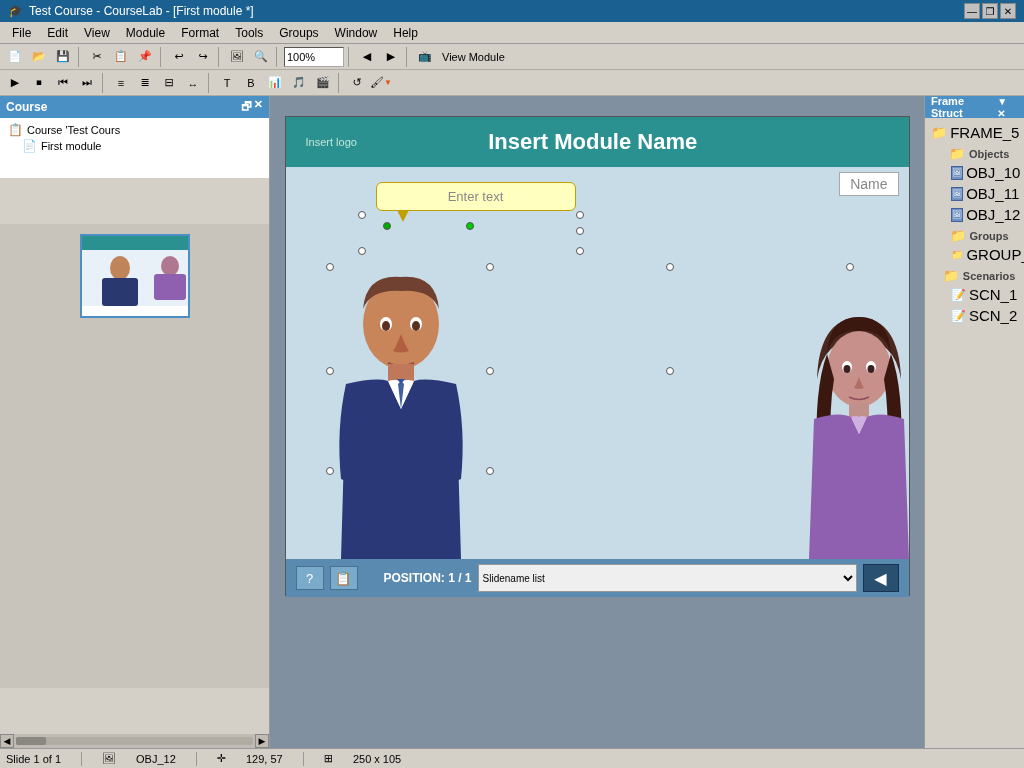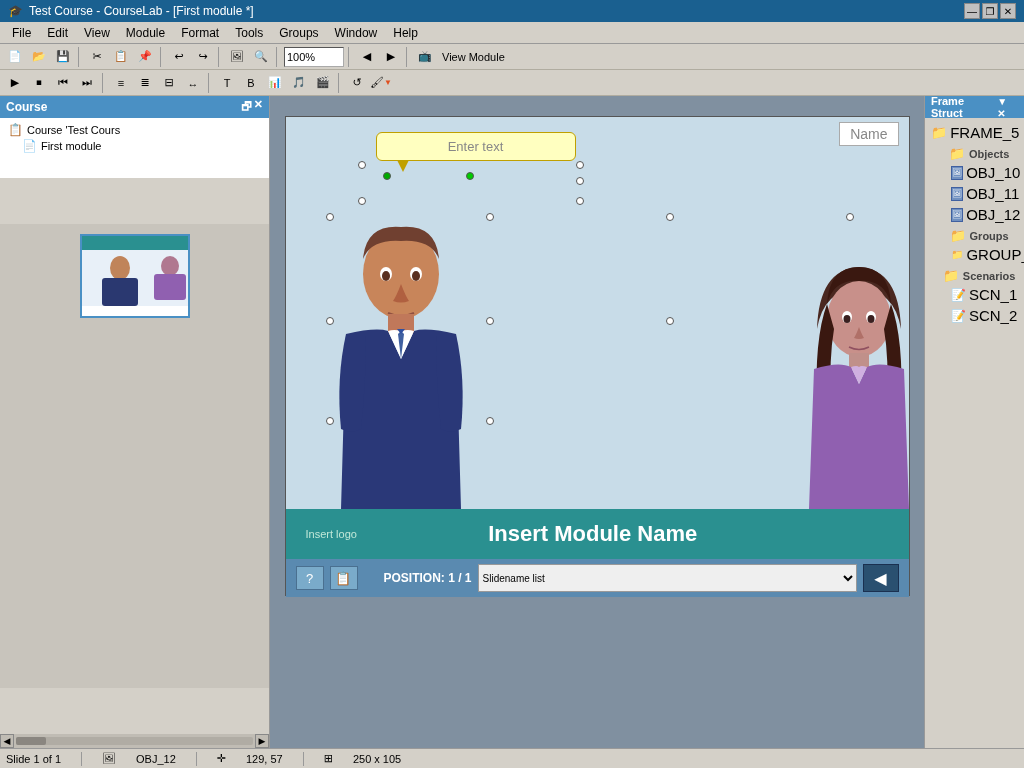--- a/index.html
+++ b/index.html
@@ -479,20 +479,26 @@
       <div class="scroll-track">
         <div class="scroll-thumb"></div>
       </div>
       <div class="scroll-arrow">▶</div>
     </div>
   </div>
 
   <div id="canvas-area">
     <div id="slide-canvas">
 
+      <div id="slide-header">
+        <span style="color:#c0e8d8; font-size:11px;">Insert logo</span>
+        <div id="slide-module-name">Insert Module Name</div>
+        <div style="width:60px;"></div>
+      </div>
+
       <div id="slide-body">
 
         <div id="name-tag">
           <span style="color:#888; font-size:14px;">Name</span>
         </div>
 
         <div id="speech-bubble">
           <span>Enter text</span>
         </div>
 
@@ -568,26 +574,20 @@
 
             <path d="M40 88 Q50 93 60 88" stroke="#905060" stroke-width="1.5" fill="none"></path>
 
             <rect x="40" y="94" width="20" height="16" fill="#c0908a"></rect>
 
             <path d="M0 250 L5 110 Q30 102 42 108 L50 125 L58 108 Q70 102 95 110 L100 250 Z" fill="#9060b0"></path>
 
             <path d="M42 108 L50 125 L58 108 Q52 106 50 108 Q48 106 42 108 Z" fill="#d0b0e0"></path>
           </svg>
         </div>
-      </div>
-
-      <div id="slide-header">
-        <span style="color:#c0e8d8; font-size:11px;">Insert logo</span>
-        <div id="slide-module-name">Insert Module Name</div>
-        <div style="width:60px;"></div>
       </div>
 
       <div id="slide-footer">
         <div class="footer-btn">?</div>
         <div class="footer-btn">📋</div>
         <span id="position-text">POSITION: 1 / 1</span>
         <select id="slide-dropdown">
           <option>Slidename list</option>
         </select>
         <div class="nav-btn">◀</div>

